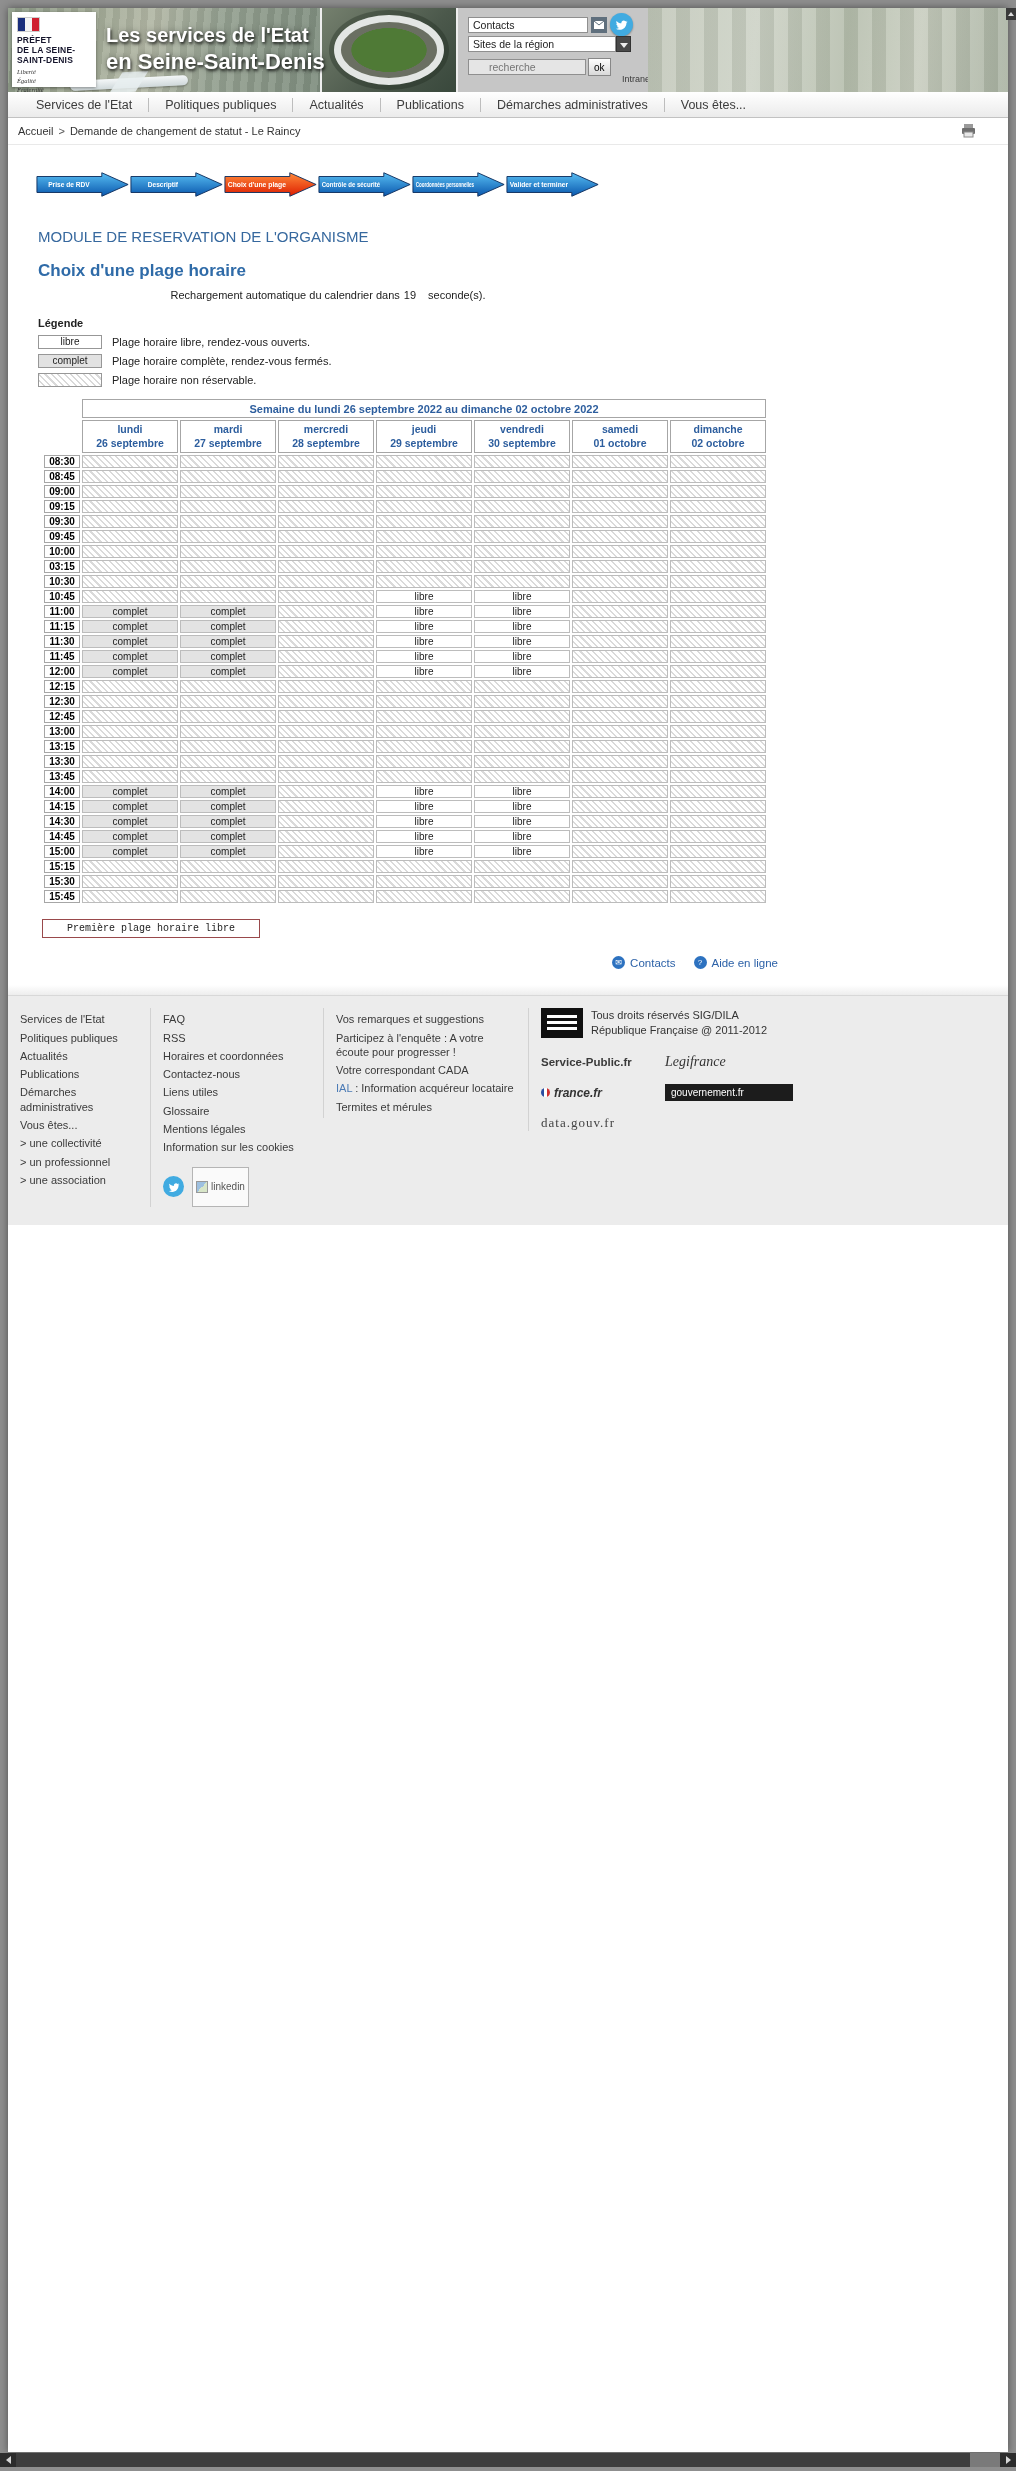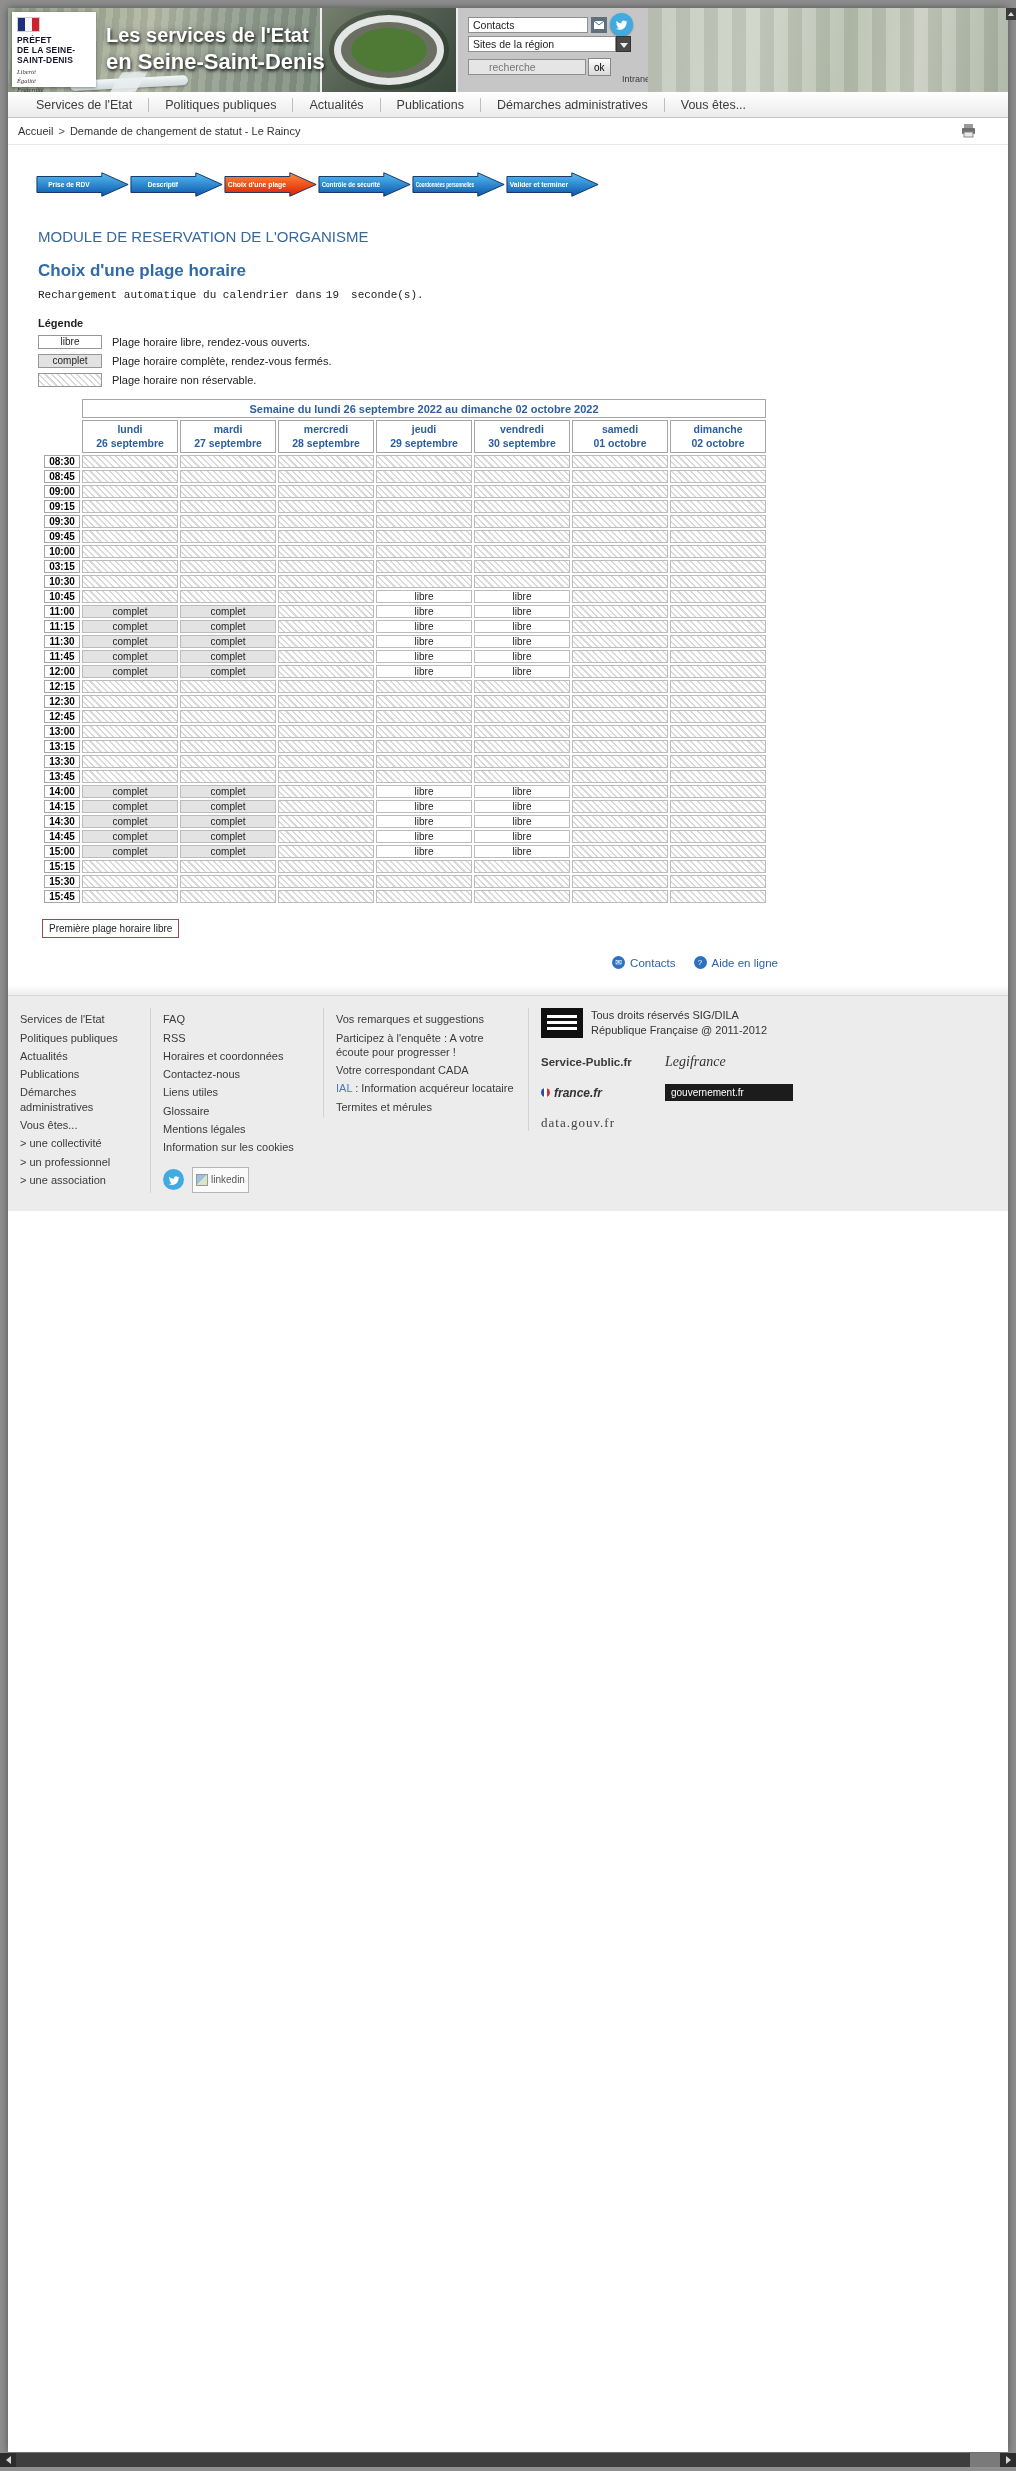--- a/index.html
+++ b/index.html
@@ -62,58 +62,58 @@
 
   
   .steps{display:flex;margin:26px 0 0 28px;}
   .step{cursor:pointer;line-height:0;}
 
   
   .content{padding-left:30px;}
   .module-title{margin-top:30px;font-size:15px;color:#36689e;}
   .page-title{margin-top:16px;font-size:17px;font-weight:bold;color:#2f6ba8;}
   .intro{margin-top:18px;font-size:11.5px;color:#222;}
-  .reload{width:580px;text-align:left;font-size:11px;color:#222;margin-top:8px;font-family:Liberation Mono, monospace;}
+  .reload{width:580px;text-align:center;font-size:11px;color:#222;margin-top:8px;}
   .reload .sec{margin:0 12px 0 4px;}
   .legend{margin-top:16px;font-size:11px;color:#222;}
   .legend-title{font-weight:bold;margin-bottom:6px;}
   .legend-row{display:flex;align-items:center;margin-top:5px;}
   .legend-box{width:64px;height:14px;border:1px solid #979797;box-sizing:border-box;font-size:10px;text-align:center;line-height:12px;flex:none;}
   .legend-box.libre{background:#fff;}
   .legend-box.complet{background:#e2e2e2;}
   .legend-box.blocked{background:repeating-linear-gradient(45deg,#ffffff 0 3px,#d9d9d9 3px 4.5px);}
   .legend-text{margin-left:10px;}
 
   
   .cal{border-collapse:separate;border-spacing:2px;margin-top:10px;margin-left:4px;}
   .cal th.corner{border:none;width:34px;background:transparent;}
   .cal th.week{border:1px solid #a6a6a6;background:#fff;color:#2d5e9e;font-size:11px;font-weight:bold;height:15px;}
   .cal th.day{border:1px solid #a6a6a6;background:#fff;color:#2d5e9e;font-size:10.5px;width:94px;padding:2px 0;line-height:1.3;}
   .cal td.time{border:1px solid #a6a6a6;background:#fff;font-size:10px;font-weight:bold;text-align:center;height:11px;padding:0 2px;}
   .cal td.slot{border:1px solid #bcbcbc;font-size:10px;text-align:center;height:11px;padding:0;color:#222;}
   .slot.libre{background:#fff;border-color:#8d8d8d;cursor:pointer;}
   .slot.complet{background:#e3e3e3;border-color:#9a9a9a;}
   .slot.blocked{background:repeating-linear-gradient(45deg,#ffffff 0 3px,#dadada 3px 4.5px);}
-  .first-free-btn{margin:14px 0 0 4px;border:1px solid #99494b;background:#fff;font-size:10px;color:#222;padding:3px 6px;font-family:Liberation Sans, sans-serif;cursor:pointer;}
+  .first-free-btn{margin:14px 0 0 4px;border:1px solid #99494b;background:#fff;font-size:10px;color:#222;padding:3px 24px;font-family:Liberation Mono, monospace;cursor:pointer;}
   .quick-links{display:flex;justify-content:flex-end;gap:18px;width:740px;margin-top:18px;font-size:11.5px;}
   .quick-link{display:flex;align-items:center;gap:5px;color:#2d62a8;text-decoration:none;cursor:pointer;}
   .ql-icon{width:13px;height:13px;border-radius:50%;background:#2d72c0;color:#fff;font-size:8px;line-height:13px;text-align:center;display:inline-block;flex:none;}
   .content-end{height:10px;background:linear-gradient(#fff,#ededed);margin-top:16px;}
 
   
   .footer{background:#ececec;border-top:1px solid #d8d8d8;padding:12px 0 18px;display:flex;align-items:flex-start;}
   .fcol{padding:0 12px;}
   .fcol1{width:118px;}
   .fcol2{width:148px;border-left:1px solid #d2d2d2;}
   .fcol3{width:180px;border-left:1px solid #d2d2d2;}
   .fcol4{width:272px;border-left:1px solid #d2d2d2;}
   .flink{display:block;font-size:11px;color:#3a3a3a;text-decoration:none;margin:4px 0;line-height:1.3;cursor:pointer;}
   .social-row{display:flex;align-items:center;gap:8px;margin-top:12px;}
   .twitter-sm{width:21px;height:21px;border-radius:50%;background:#41abe1;display:flex;align-items:center;justify-content:center;cursor:pointer;}
-  .broken-img{display:inline-flex;align-items:center;gap:3px;border:1px solid #b5b5b5;padding:6px 3px;font-size:10px;color:#555;background:#fafafa;cursor:pointer;}
+  .broken-img{display:inline-flex;align-items:center;gap:3px;border:1px solid #b5b5b5;padding:13px 3px;font-size:10px;color:#555;background:#fafafa;cursor:pointer;}
   .broken-glyph{width:10px;height:10px;background:linear-gradient(135deg,#9ec0e0 50%,#d8e6c8 50%);border:1px solid #999;display:inline-block;}
   .credits{display:flex;gap:8px;align-items:flex-start;}
   .rf-logo{width:42px;height:30px;background:#101010;position:relative;flex:none;}
   .rf-logo::after{content:"";position:absolute;left:6px;top:7px;right:6px;height:3px;background:#fff;box-shadow:0 6px 0 #fff,0 12px 0 #fff;}
   .credits-text{font-size:11px;color:#333;line-height:1.35;}
   .gov-logos{display:grid;grid-template-columns:112px 128px;gap:14px 12px;margin-top:16px;align-items:center;}
   .logo-sp{font-weight:bold;font-size:11.5px;color:#3a3a3a;}
   .logo-legi{font-family:"Liberation Serif",serif;font-style:italic;font-size:14px;color:#333;}
   .logo-fr{font-style:italic;font-weight:bold;font-size:12px;color:#333;}
   .logo-fr::before{content:"";display:inline-block;width:9px;height:9px;border-radius:50%;margin-right:4px;

